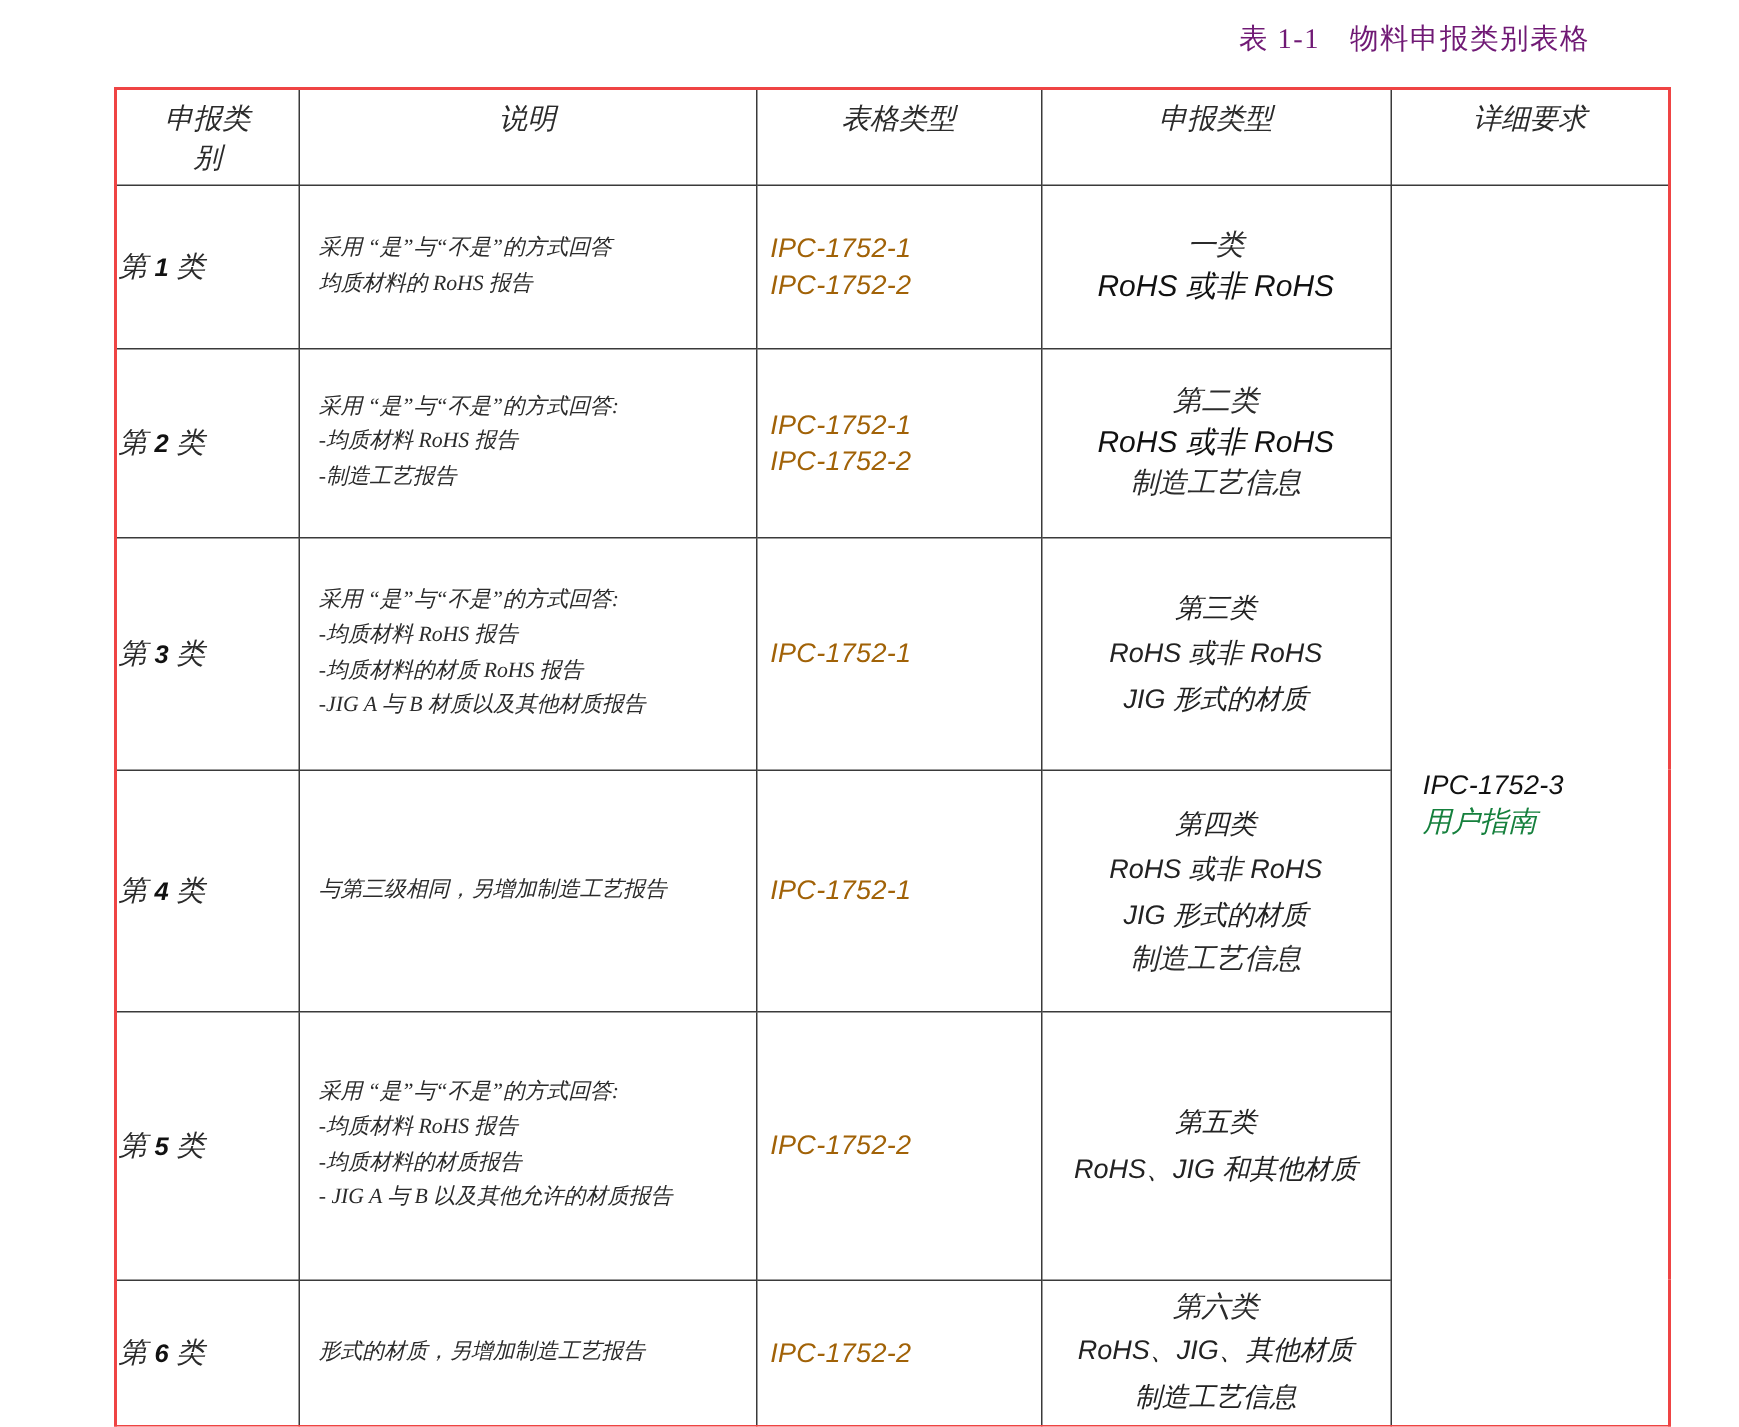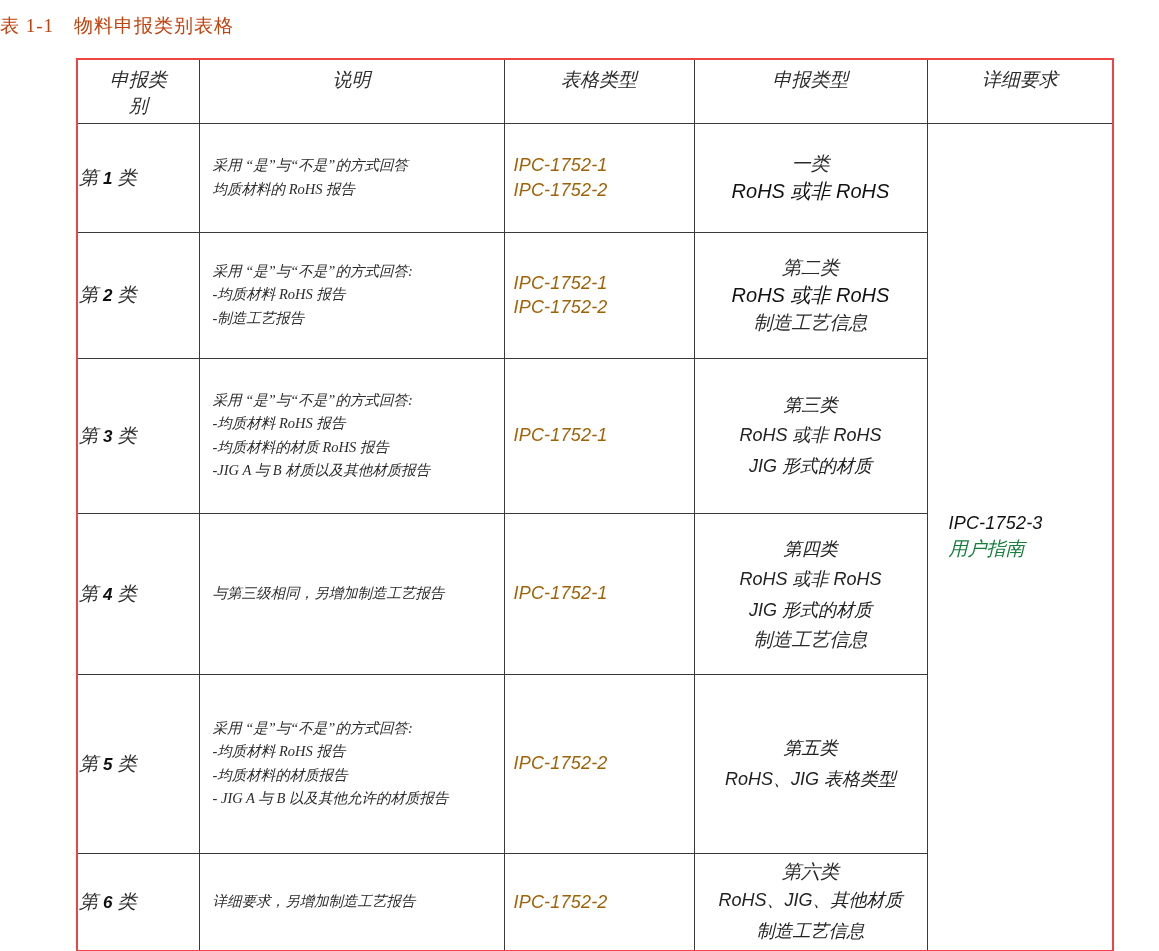--- a/index.html
+++ b/index.html
@@ -6,21 +6,21 @@
   body {
     width:1159px; height:951px;
     font-family:"Liberation Serif", serif;
     color:#262626;
     -webkit-font-smoothing:antialiased;
   }
   .page { position:relative; width:1159px; height:951px; overflow:hidden; }
 
   .doc-title {
     position:absolute; top:13px; left:0; width:1060px;
-    text-align:left; font-size:19px; letter-spacing:1px; color:#c2410c;
+    text-align:right; font-size:19px; letter-spacing:1px; color:#701a75;
   }
 
   table.decl-table {
     position:absolute; left:76px; top:58px;
     border-collapse:collapse; table-layout:fixed;
     width:1036px;
     border:2px solid #ef4444;
     font-style:italic;
   }
   .decl-table th, .decl-table td { border:1px solid #3a3a3a; overflow:hidden; }
@@ -175,30 +175,30 @@
         <div>采用 “是”与“不是”的方式回答:</div>
         <div>-均质材料 RoHS 报告</div>
         <div>-均质材料的材质报告</div>
         <div>- JIG A 与 B 以及其他允许的材质报告</div>
       </td>
       <td class="form">
         <div>IPC-1752-2</div>
       </td>
       <td class="decl">
         <div class="d-sm">第五类</div>
-        <div class="d-sm">RoHS、JIG 表格类型</div>
+        <div class="d-sm">RoHS、JIG 和其他材质</div>
       </td>
     </tr>
 
     <tr style="height:82px;">
       <td class="cat">
         <span>第</span><span class="num">6</span><span>类</span>
       </td>
       <td class="desc">
-        <div>详细要求，另增加制造工艺报告</div>
+        <div>形式的材质，另增加制造工艺报告</div>
       </td>
       <td class="form">
         <div>IPC-1752-2</div>
       </td>
       <td class="decl">
         <div class="d-lg">第六类</div>
         <div class="d-sm w-narrow">RoHS、JIG、其他材质制造工艺信息</div>
       </td>
     </tr>
   </tbody>

